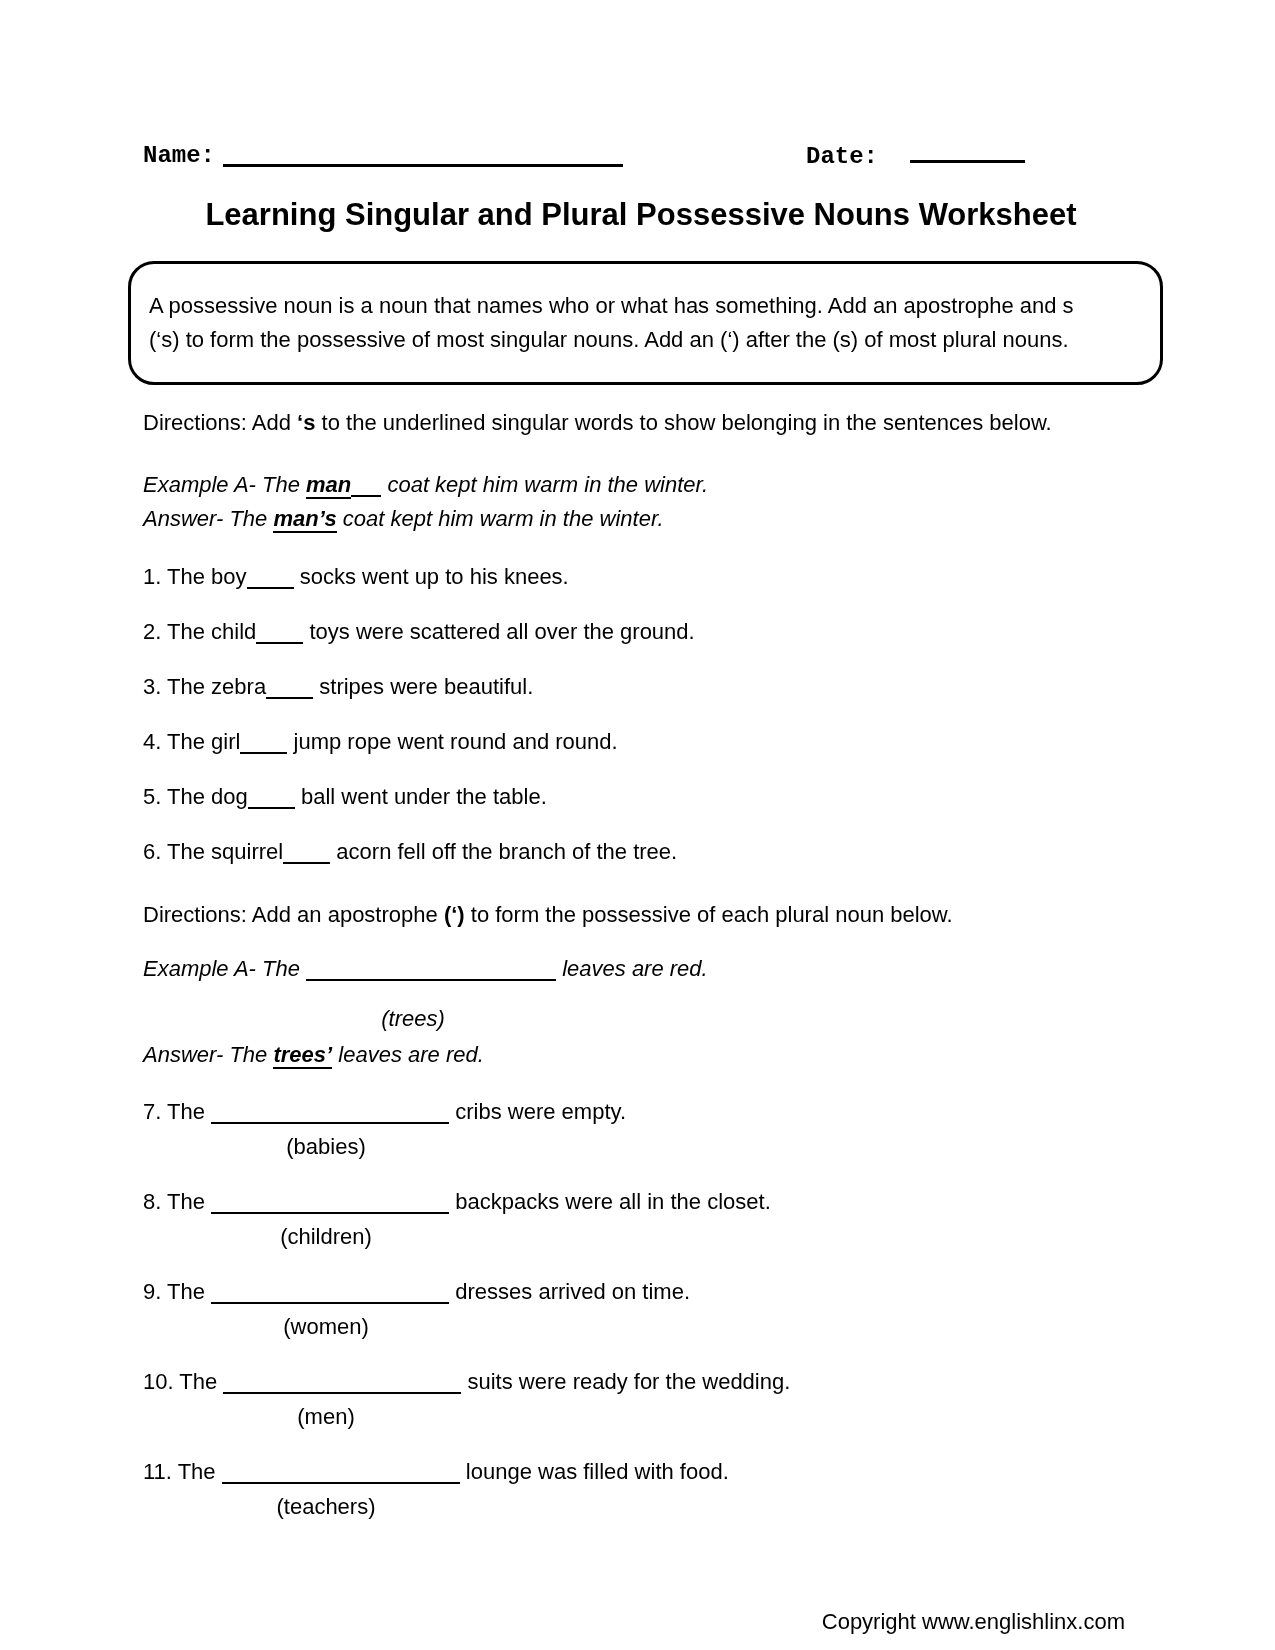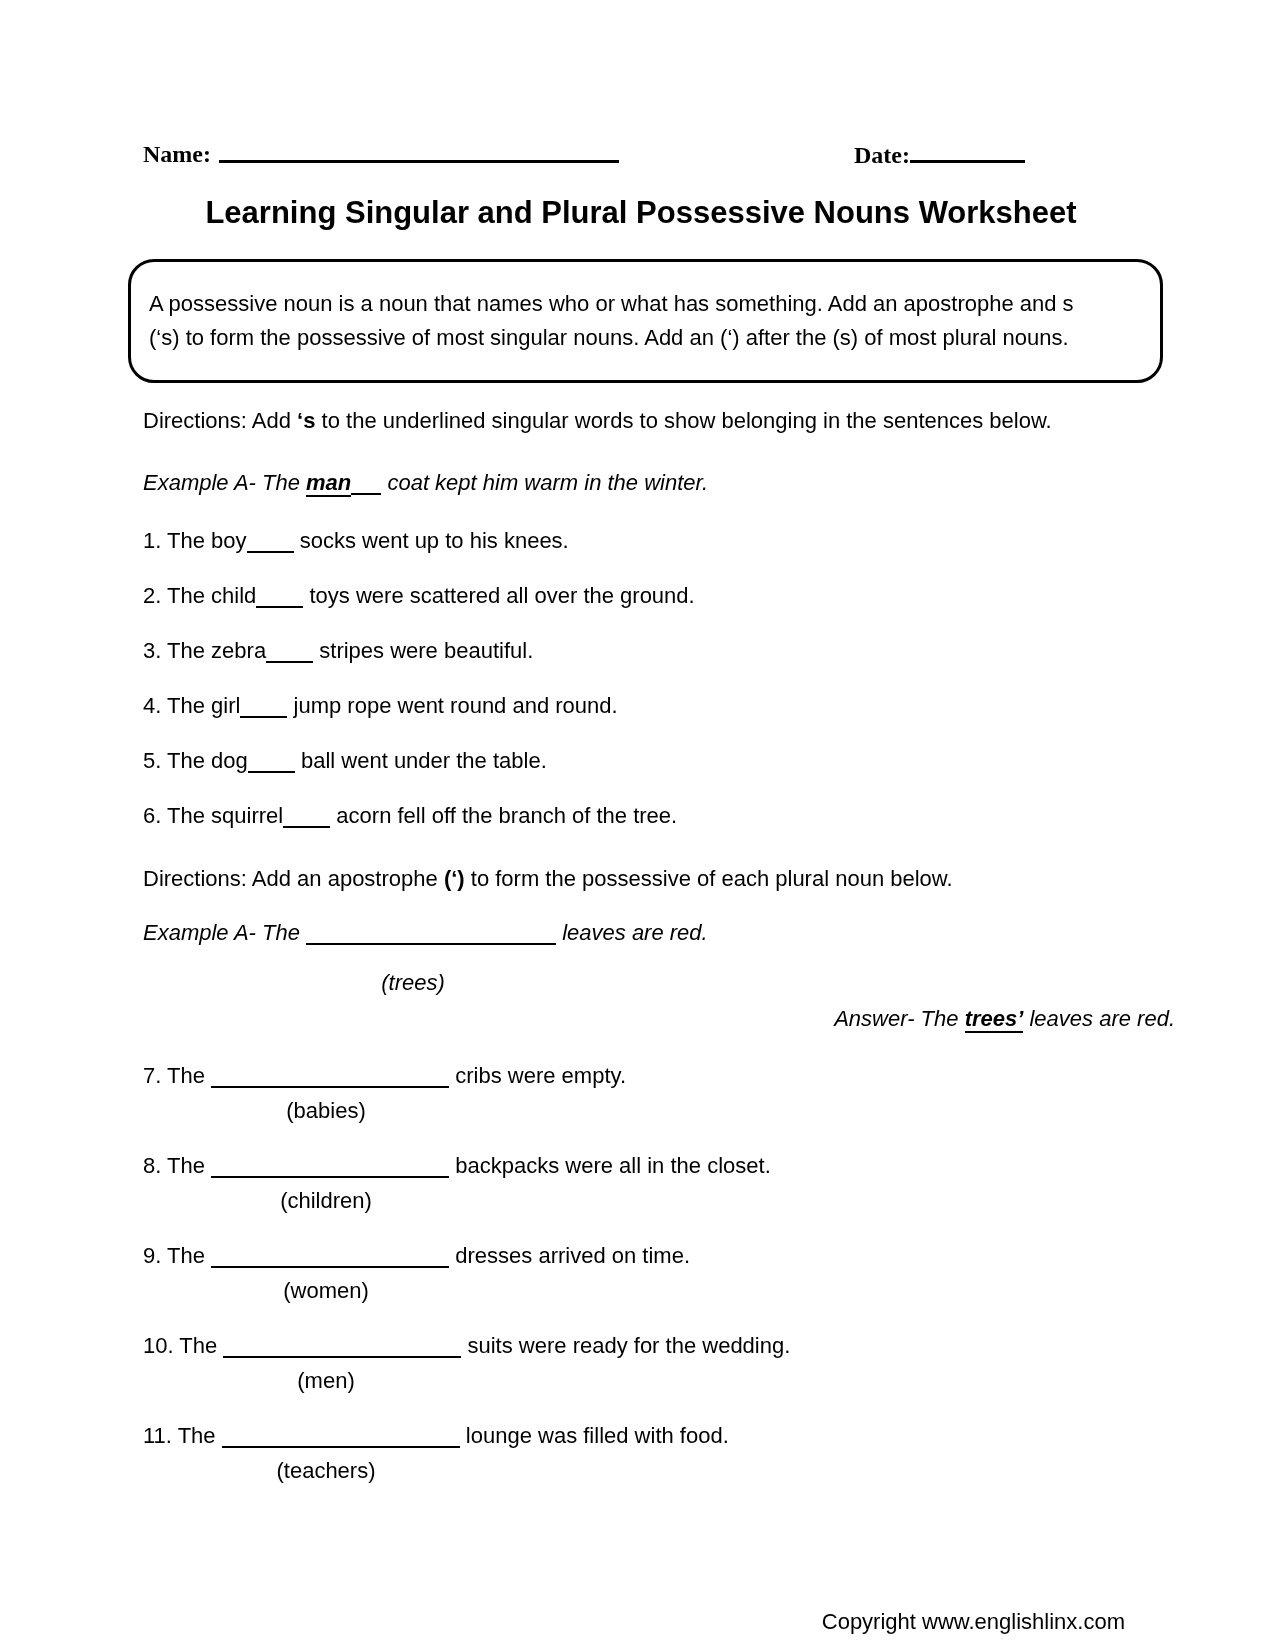--- a/index.html
+++ b/index.html
@@ -13,34 +13,34 @@
     overflow: hidden;
   }
   .content {
     padding: 140px 100px 0 143px;
     font-size: 22px;
     line-height: 28px;
   }
   
   .header-row {
     display: flex;
-    align-items: flex-start;
-    font-family: Liberation Serif, serif;
+    align-items: center;
+    font-family: Liberation Mono, monospace;
     font-weight: bold;
     font-size: 24px;
     line-height: 28px;
   }
   .hdr-blank {
     display: inline-block;
     border-bottom: 3px solid #000;
     height: 20px;
     vertical-align: -4px;
   }
   .name-blank { width: 400px; margin-left: 8px; }
-  .date-group { margin-left: auto; margin-right: 150px; display: flex; align-items: baseline; }
+  .date-group { margin-left: auto; margin-right: 150px; display: flex; align-items: baseline; gap: 32px; }
   .date-blank { width: 115px; }
 
   .title {
     margin-top: 30px;
     margin-left: -36px;
     text-align: center;
     font-weight: bold;
     font-size: 31px;
     line-height: 28px;
   }
@@ -54,21 +54,21 @@
     padding: 25px 18px;
     line-height: 34px;
   }
   .directions { margin-top: 24px; }
   .dir2 { margin-top: 35px; }
   .b { font-weight: bold; }
   .example { font-style: italic; }
   .ex1-l1 { margin-top: 34px; }
   .ex1-l2 { margin-top: 6px; }
   .ex2-l1 { margin-top: 26px; }
-  .ex2-l2 { margin-top: 8px; text-align: right; }
+  .ex2-l2 { margin-top: 8px; }
 
   .uline { border-bottom: 2px solid #000; font-weight: bold; }
   .blank {
     display: inline-block;
     border-bottom: 2px solid #000;
     height: 20px;
     vertical-align: -5px;
   }
   .blank-tail { width: 30px; }
   .blank-sm { width: 47px; }
@@ -126,20 +126,25 @@
     <span>Directions: Add</span>
     <span class="b">‘s</span>
     <span>to the underlined singular words to show belonging in the sentences below.</span>
   </div>
 
   <div class="example ex1-l1">
     <span>Example A- The</span>
     <span class="uline">man</span><span class="blank blank-tail"></span>
     <span>coat kept him warm in the winter.</span>
   </div>
+  <div class="example ex1-l2">
+    <span>Answer- The</span>
+    <span class="uline">man’s</span>
+    <span>coat kept him warm in the winter.</span>
+  </div>
 
   <div class="q q-first">
     <span>1.</span>
     <span>The boy</span><span class="blank blank-sm"></span>
     <span>socks went up to his knees.</span>
   </div>
   <div class="q">
     <span>2.</span>
     <span>The child</span><span class="blank blank-sm"></span>
     <span>toys were scattered all over the ground.</span>

